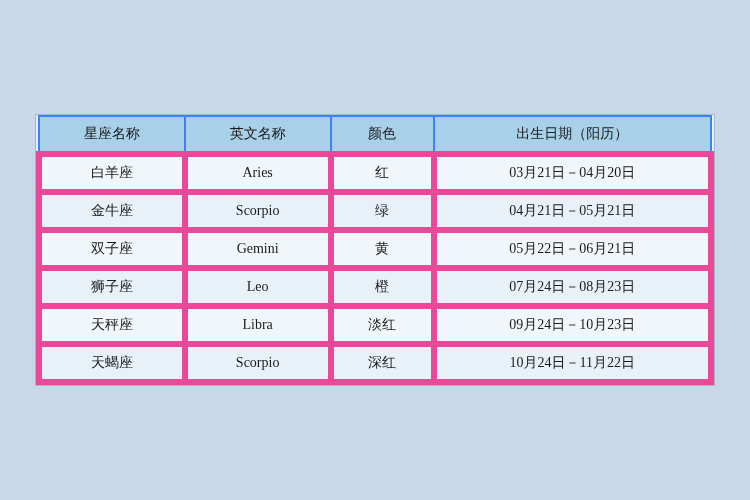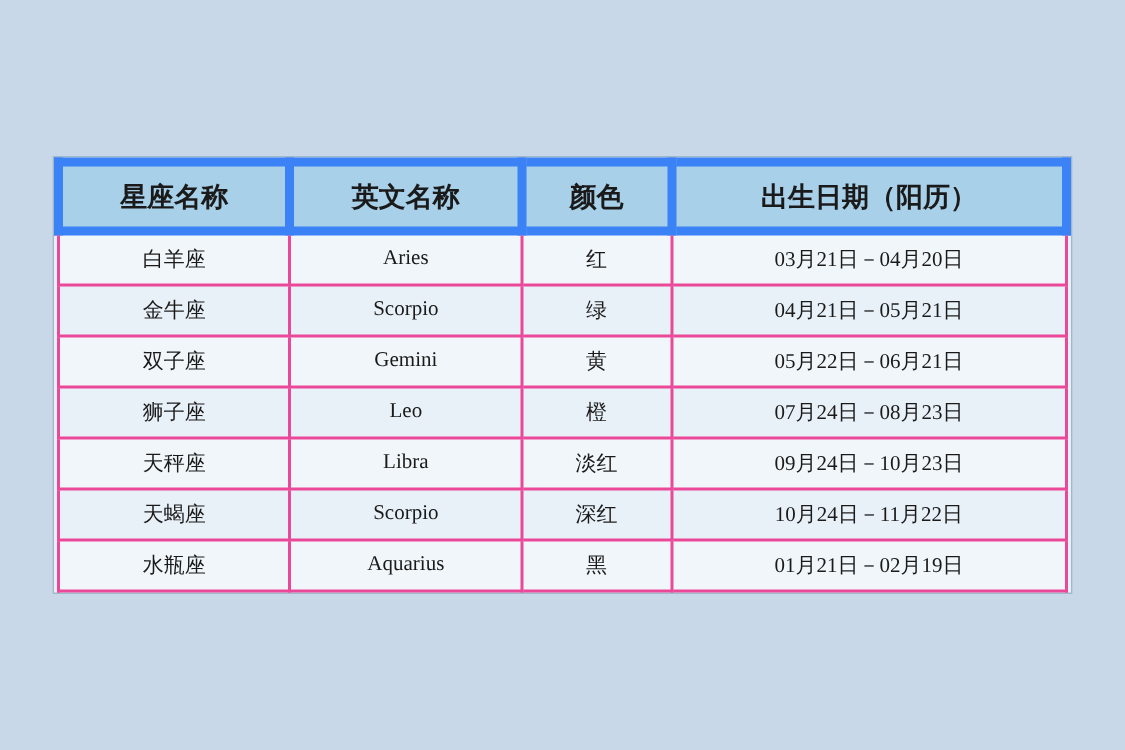--- a/index.html
+++ b/index.html
@@ -27,30 +27,30 @@
     table {
       width: 100%;
       border-collapse: collapse;
     }
 
     thead tr {
       background-color: #a8d0e8;
     }
 
     th {
-      border: 6px solid #3b82f6;
+      border: 2px solid #3b82f6;
       padding: 8px 12px;
       text-align: center;
-      font-size: 18px;
-      font-weight: bold;
+      font-size: 14px;
+      font-weight: normal;
       color: #1a1a1a;
     }
 
     td {
-      border: 2px solid #ec4899;
+      border: 6px solid #ec4899;
       padding: 7px 12px;
       text-align: center;
       font-size: 14px;
       color: #1a1a1a;
       background-color: #f0f6fa;
     }
 
     tr:nth-child(even) td {
       background-color: #e8f0f8;
     }
@@ -100,21 +100,15 @@
           <td>Libra</td>
           <td>淡红</td>
           <td>09月24日－10月23日</td>
         </tr>
         <tr>
           <td>天蝎座</td>
           <td>Scorpio</td>
           <td>深红</td>
           <td>10月24日－11月22日</td>
         </tr>
-        <tr>
-          <td>水瓶座</td>
-          <td>Aquarius</td>
-          <td>黑</td>
-          <td>01月21日－02月19日</td>
-        </tr>
       </tbody>
   </table>
 </div>
 
 </body></html>

